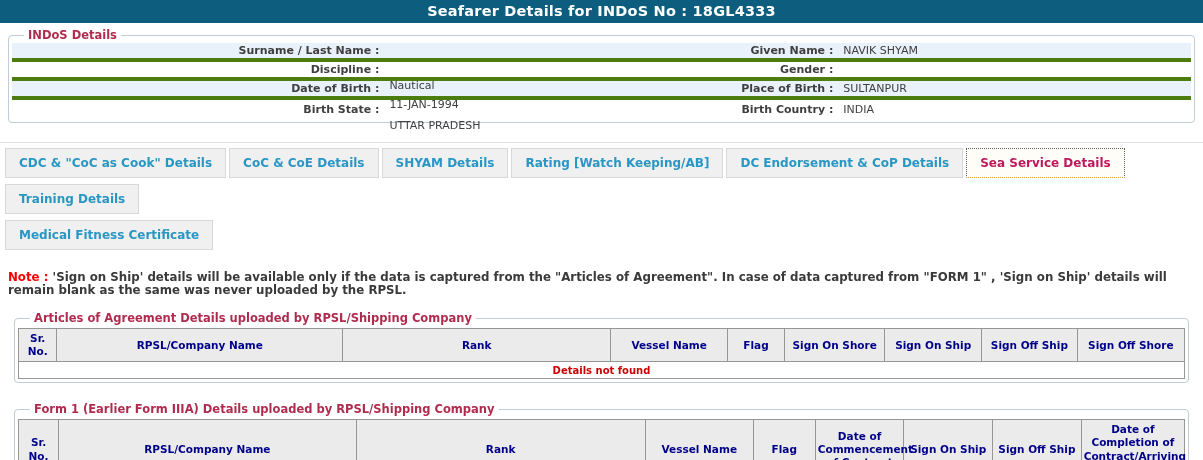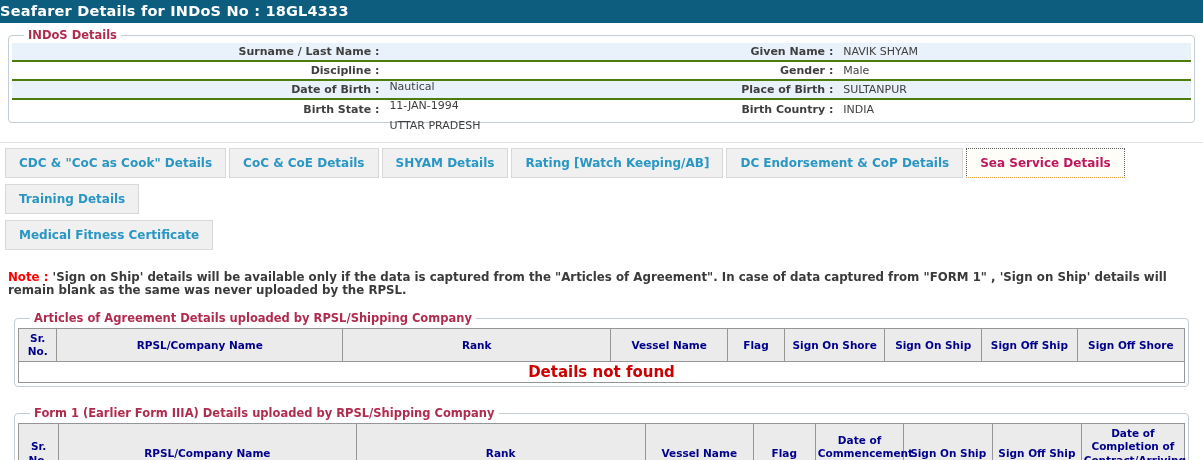--- a/index.html
+++ b/index.html
@@ -8,39 +8,39 @@
     width:1203px; height:460px;
     background:#ffffff;
     font-family:"DejaVu Sans","Liberation Sans",sans-serif;
     overflow:hidden;
   }
 
   
   .titlebar {
     height:23px; background:#0d5e7e;
     color:#ffffff; font-weight:bold; font-size:14.5px;
-    text-align:left; line-height:23px;
+    text-align:center; line-height:23px;
     letter-spacing:0.2px;
   }
 
   
   fieldset {
     border:1px solid #c2ccd4; border-radius:4px;
     margin:0 8px; padding:1px 3px 3px 3px;
   }
   legend {
     color:#b02c4e; font-weight:bold; font-size:11.5px;
     padding:0 4px; margin-left:12px;
   }
 
   
   .indos-fieldset { margin-top:5px; }
   .indos-row {
     display:flex; align-items:center;
-    height:19px; border-bottom:2px solid #4d7c0f;
+    height:19px; border-bottom:4px solid #4d7c0f;
     font-size:11px; color:#3f3f3f;
   }
   .indos-row:last-child { border-bottom:none; }
   .indos-row.alt { background:#e9f1fb; }
   .cell-label  { width:31.5%; text-align:right; font-weight:bold; padding-right:4px; }
   .cell-value  { width:18.5%; text-align:left; padding-left:6px;margin-top:32px; }
   .cell-label2 { width:20%;   text-align:right; font-weight:bold; padding-right:4px; }
   .cell-value2 { width:30%;   text-align:left; padding-left:6px; }
 
   
@@ -81,21 +81,21 @@
     font-weight:bold; padding:3px 2px;
     text-align:center; line-height:1.25;
   }
   .dgs-table td {
     border:1px solid #969696;
     padding:3px 4px; height:20px;
     color:#3a3a3a; font-weight:bold;
     overflow:hidden; white-space:nowrap;
   }
   .dgs-table td.empty-msg {
-    color:#cc0000; font-size:15px; text-align:center;
+    color:#cc0000; font-size:10px; text-align:center;
     height:17px; padding:1px;
   }
   .form1-fieldset { margin-top:19px; }
 </style>
 </head>
 <body>
 
 <div class="titlebar">Seafarer Details for INDoS No : 18GL4333</div>
 
 <fieldset class="indos-fieldset">
@@ -104,21 +104,20 @@
   <div class="indos-row alt">
     <div class="cell-label">Surname / Last Name :</div>
     <div class="cell-value"></div>
     <div class="cell-label2">Given Name :</div>
     <div class="cell-value2">NAVIK SHYAM</div>
   </div>
   <div class="indos-row">
     <div class="cell-label">Discipline :</div>
     <div class="cell-value">Nautical</div>
     <div class="cell-label2">Gender :</div>
-    <div class="cell-value2">Male</div>
   </div>
   <div class="indos-row alt">
     <div class="cell-label">Date of Birth :</div>
     <div class="cell-value">11-JAN-1994</div>
     <div class="cell-label2">Place of Birth :</div>
     <div class="cell-value2">SULTANPUR</div>
   </div>
   <div class="indos-row">
     <div class="cell-label">Birth State :</div>
     <div class="cell-value">UTTAR PRADESH</div>

